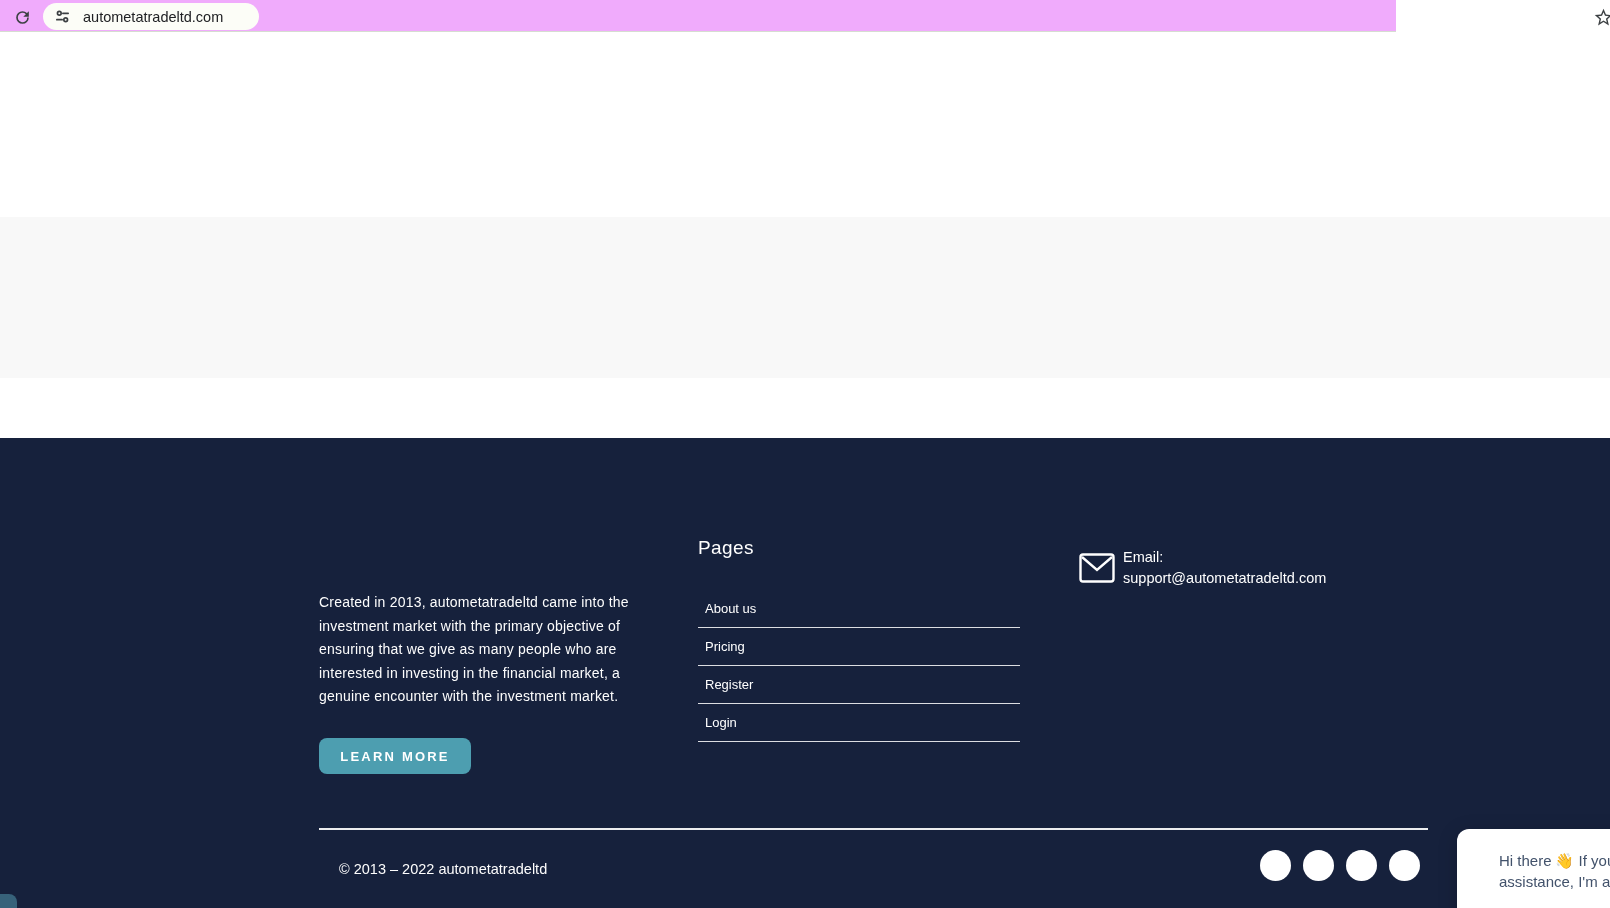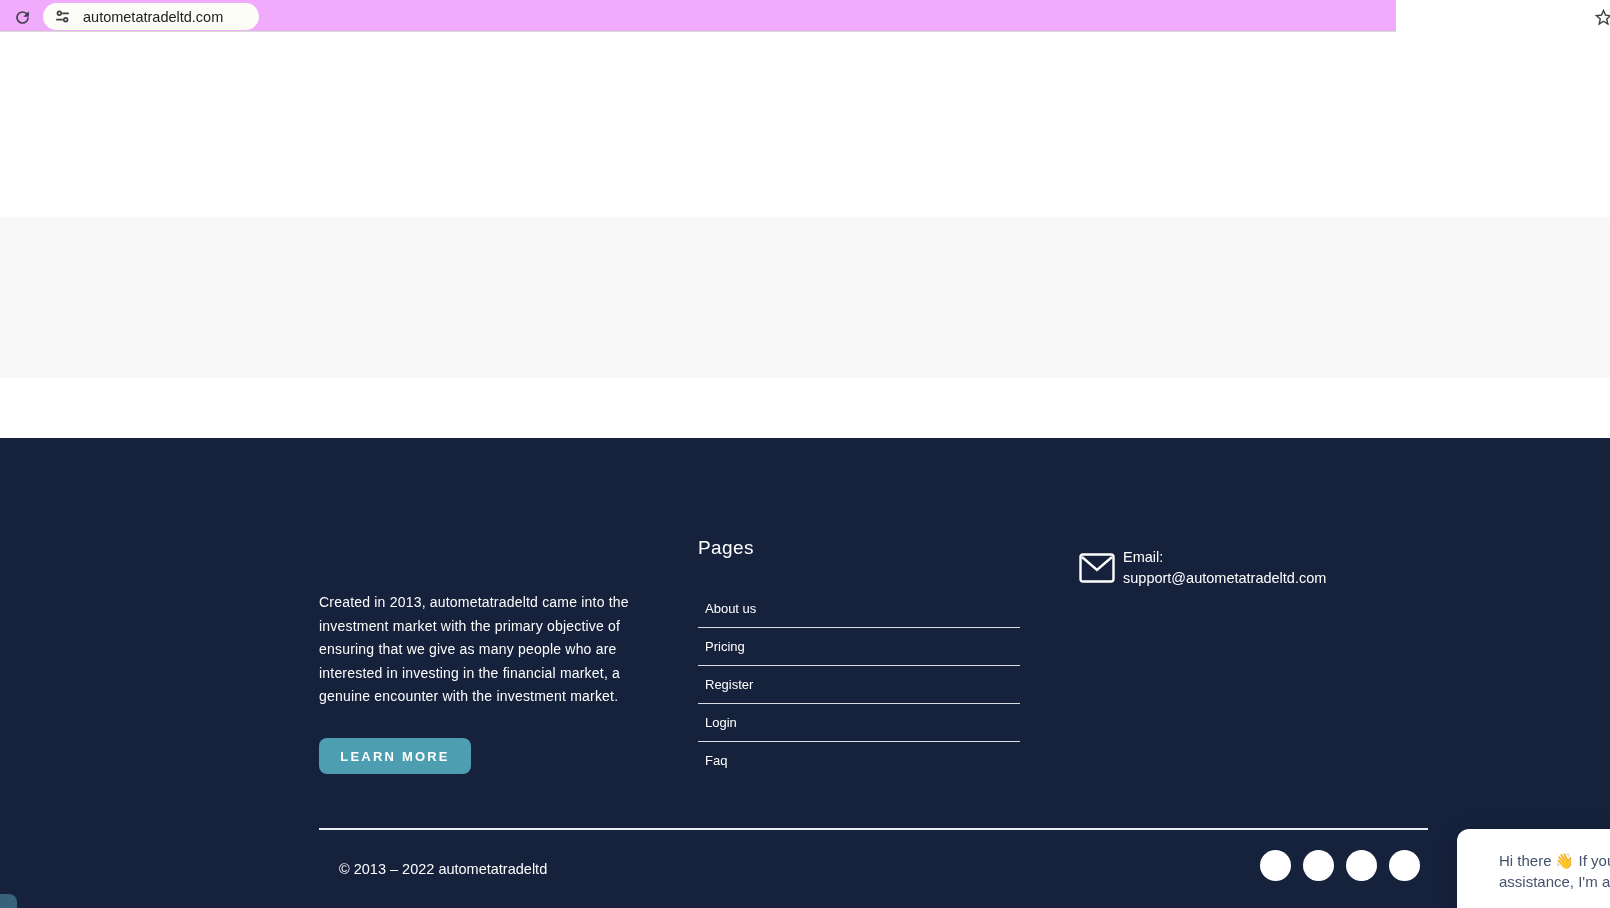--- a/index.html
+++ b/index.html
@@ -144,21 +144,20 @@
 
     <button class="learn-more">LEARN MORE</button>
 
     <h3 class="pages-heading">Pages</h3>
 
     <ul class="pages-links">
       <li class="plink">About us</li>
       <li class="plink">Pricing</li>
       <li class="plink">Register</li>
       <li class="plink">Login</li>
-      <li class="plink last">Faq</li>
     </ul>
 
     <div class="email-block">
       <span class="envelope-wrap">
         <svg viewBox="0 0 36 30" fill="none" stroke="currentColor" stroke-width="2.4">
           <rect x="1.5" y="1.5" width="33" height="27" rx="2.5"></rect>
           <path d="M3 4 L18 17 L33 4"></path>
         </svg>
       </span>
       <div class="email-text">

